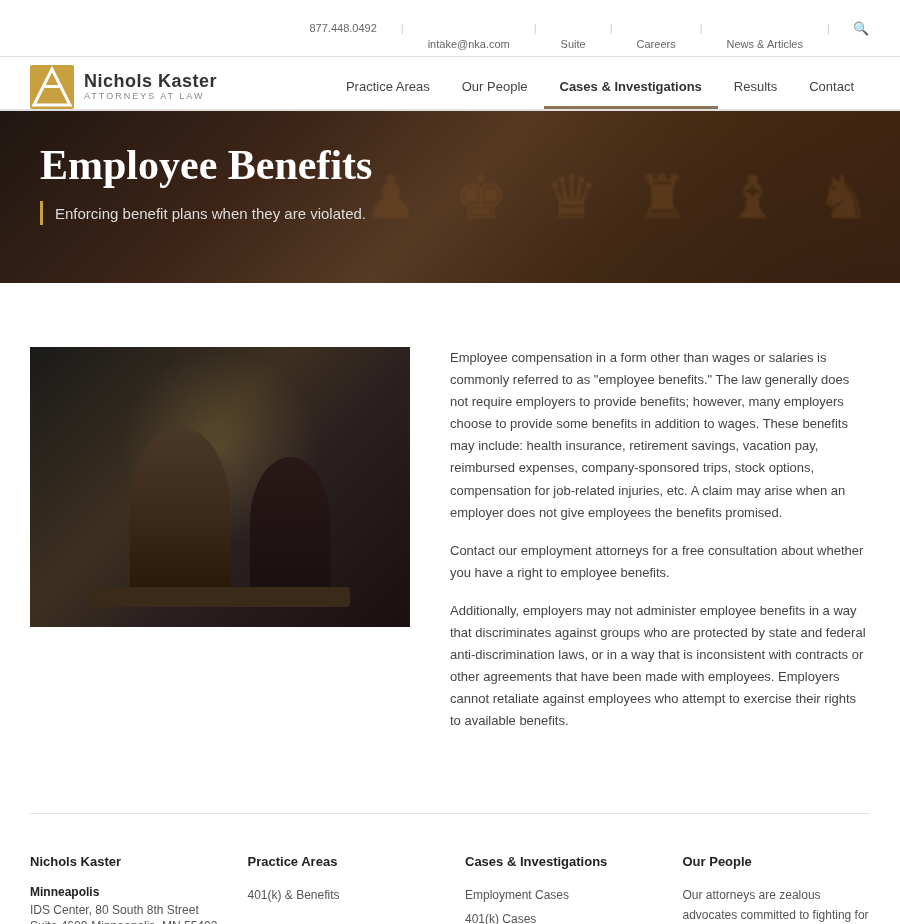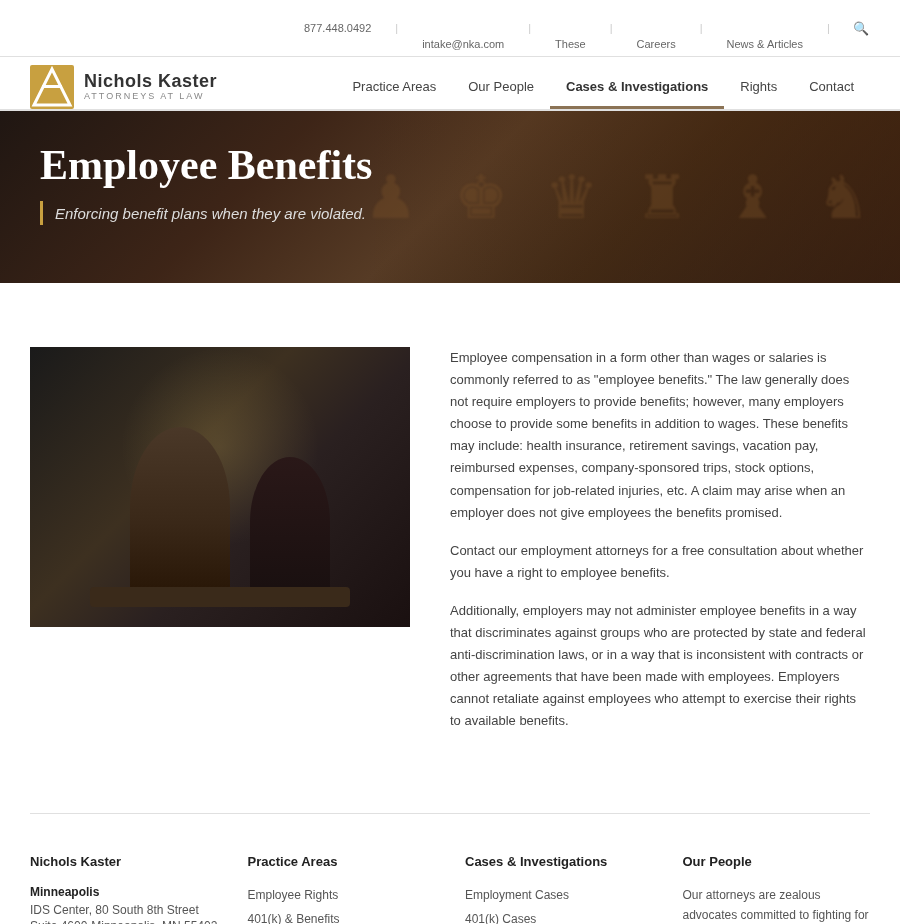--- a/index.html
+++ b/index.html
@@ -91,21 +91,21 @@
       color: #fff;
       margin-bottom: 12px;
       font-family: Georgia, serif;
     }
     .hero-subtitle-bar {
       display: flex;
       align-items: center;
       gap: 12px;
     }
     .hero-bar { width: 3px; height: 24px; background: #c8a040; }
-    .hero-subtitle { font-size: 15px; color: #ddd; font-style: italic; }
+    .hero-subtitle { font-size: 15px; color: #ddd; }
 
     
     .main-content {
       padding: 64px 30px;
       display: flex;
       gap: 40px;
       align-items: flex-start;
     }
     .content-image {
       flex: 0 0 380px;
@@ -207,21 +207,21 @@
     }
   </style>
 </head>
 <body>
 
 <div class="top-bar">
   <span>877.448.0492</span>
   <span class="top-bar-divider">|</span>
   <a href="#">intake@nka.com</a>
   <span class="top-bar-divider">|</span>
-  <a href="#">These</a>
+  <a href="#">Suite</a>
   <span class="top-bar-divider">|</span>
   <a href="#">Careers</a>
   <span class="top-bar-divider">|</span>
   <a href="#">News &amp; Articles</a>
   <span class="top-bar-divider">|</span>
   <span class="search-icon-top">🔍</span>
 </div>
 
 <div class="main-header">
   <div class="logo-area">
@@ -232,21 +232,21 @@
     </svg>
     <div class="logo-text-block">
       <div class="logo-name">Nichols Kaster</div>
       <div class="logo-tagline">ATTORNEYS AT LAW</div>
     </div>
   </div>
   <nav class="main-nav">
     <a href="#" class="">Practice Areas</a>
     <a href="#">Our People</a>
     <a href="#" class="active">Cases &amp; Investigations</a>
-    <a href="#">Rights</a>
+    <a href="#">Results</a>
     <a href="#">Contact</a>
   </nav>
 </div>
 
 <div class="hero">
   <div class="hero-bg"></div>
   <div class="hero-figures"></div>
   <div class="hero-content">
     <h1 class="hero-title">Employee Benefits</h1>
     <div class="hero-subtitle-bar">
@@ -283,21 +283,20 @@
       <span class="addr-line">IDS Center, 80 South 8th Street</span>
       <span class="addr-line">Suite 4600</span>
       <span class="addr-line">Minneapolis, MN 55402</span>
     </div>
 
   </div>
 
   <div class="footer-col">
     <h4>Practice Areas</h4>
     <div class="footer-links-list">
-      <a href="#">Employee Rights</a>
       <a href="#">401(k) &amp; Benefits</a>
 
     </div>
 
   </div>
 
   <div class="footer-col">
     <h4>Cases &amp; Investigations</h4>
     <div class="footer-links-list">
       <a href="#">Employment Cases</a>

